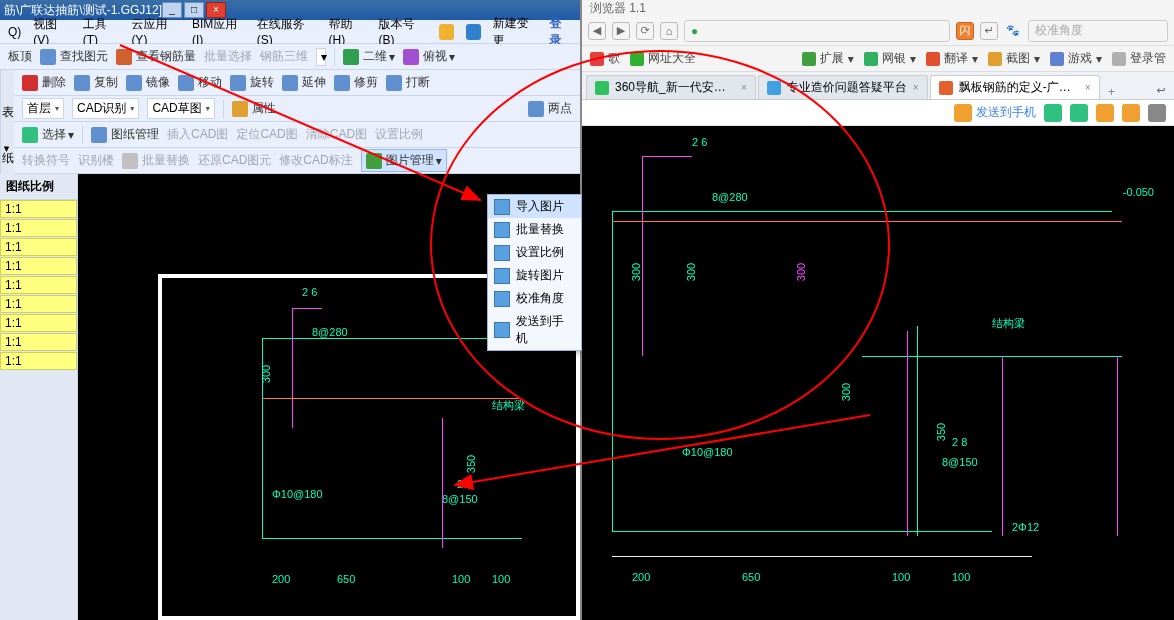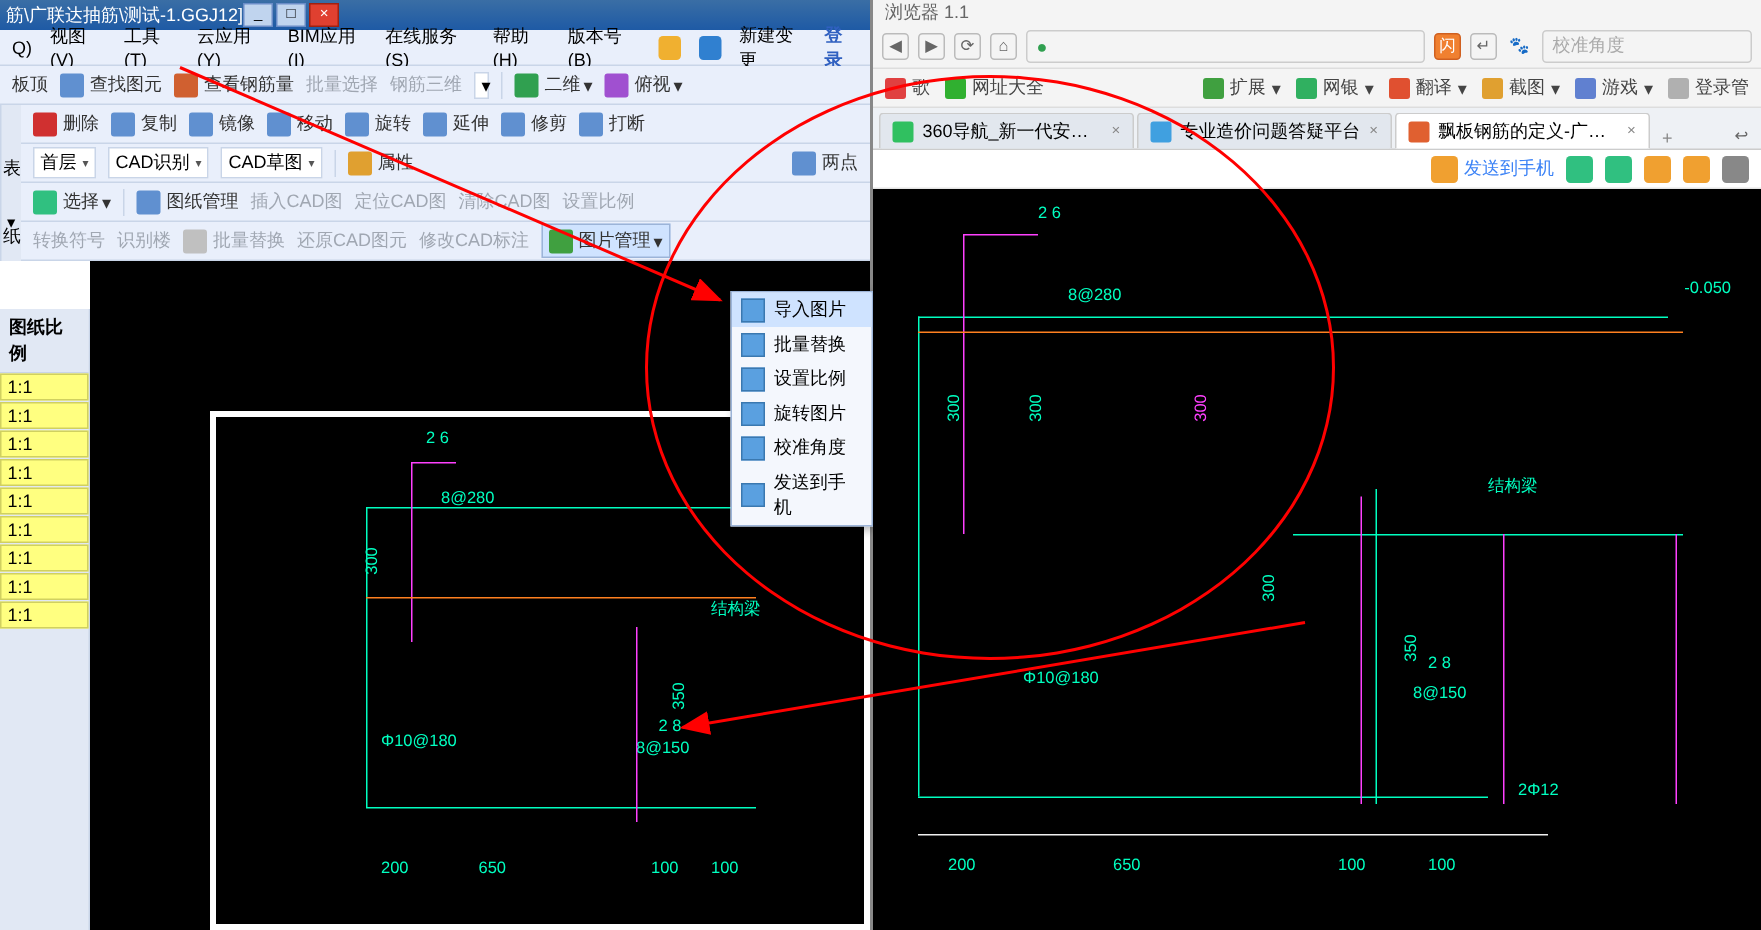--- a/index.html
+++ b/index.html
@@ -23,21 +23,21 @@
   .toolbar { height:26px; background:#e9effb; border-bottom:1px solid #c9d5e8; display:flex; align-items:center; gap:8px; padding:0 8px; white-space:nowrap; overflow:hidden; }
   .toolbar .ico { width:16px; height:16px; display:inline-block; background:#6090d0; border-radius:2px; margin-right:2px; }
   .toolbar .itm { display:inline-flex; align-items:center; gap:2px; color:#333; }
   .toolbar .itm.dis { color:#a0a7b2; }
   .toolbar .sep { width:1px; height:18px; background:#c9d5e8; }
   .dd { padding:1px 4px; border:1px solid #c9d5e8; background:#fff; display:inline-flex; align-items:center; gap:4px; }
   .dd::after { content:"▾"; font-size:8px; color:#555; }
   .nodd::after{content:"";}
 
   .left-body { flex:1; display:flex; overflow:hidden; }
-  .sidepanel { width:60px; background:#e1e8f4; border-right:1px solid #c9d5e8; display:flex; flex-direction:column;margin-top:32px; }
+  .sidepanel { width:78px; background:#e1e8f4; border-right:1px solid #c9d5e8; display:flex; flex-direction:column; }
   .sidehead { background:#e1e8f4; padding:4px 6px; border-bottom:1px solid #c9d5e8; font-weight:bold; }
   .ratio { background:#ffff80; border:1px solid #d0d060; padding:1px 4px; margin-bottom:1px; }
   .sidevert { width:14px; background:#e1e8f4; border-left:1px solid #c9d5e8; display:flex; align-items:center; justify-content:center; writing-mode:vertical-rl; font-size:11px;}
   .cad-tbs { display:flex; flex-direction:column; }
   .canvas { flex:1; background:#000; position:relative; overflow:hidden; }
   .pgnum { position:absolute; top:4px; right:12px; background:#fff; color:#000; padding:0 4px; font-size:11px;}
   .clabel { position:absolute; color:#00ffc0; font-size:11px; white-space:nowrap; }
   .clabel.mag  { color:#ff40ff; }
   .line { position:absolute; background:#00ffc0; }
   .line.mag { background:#ff40ff; }

